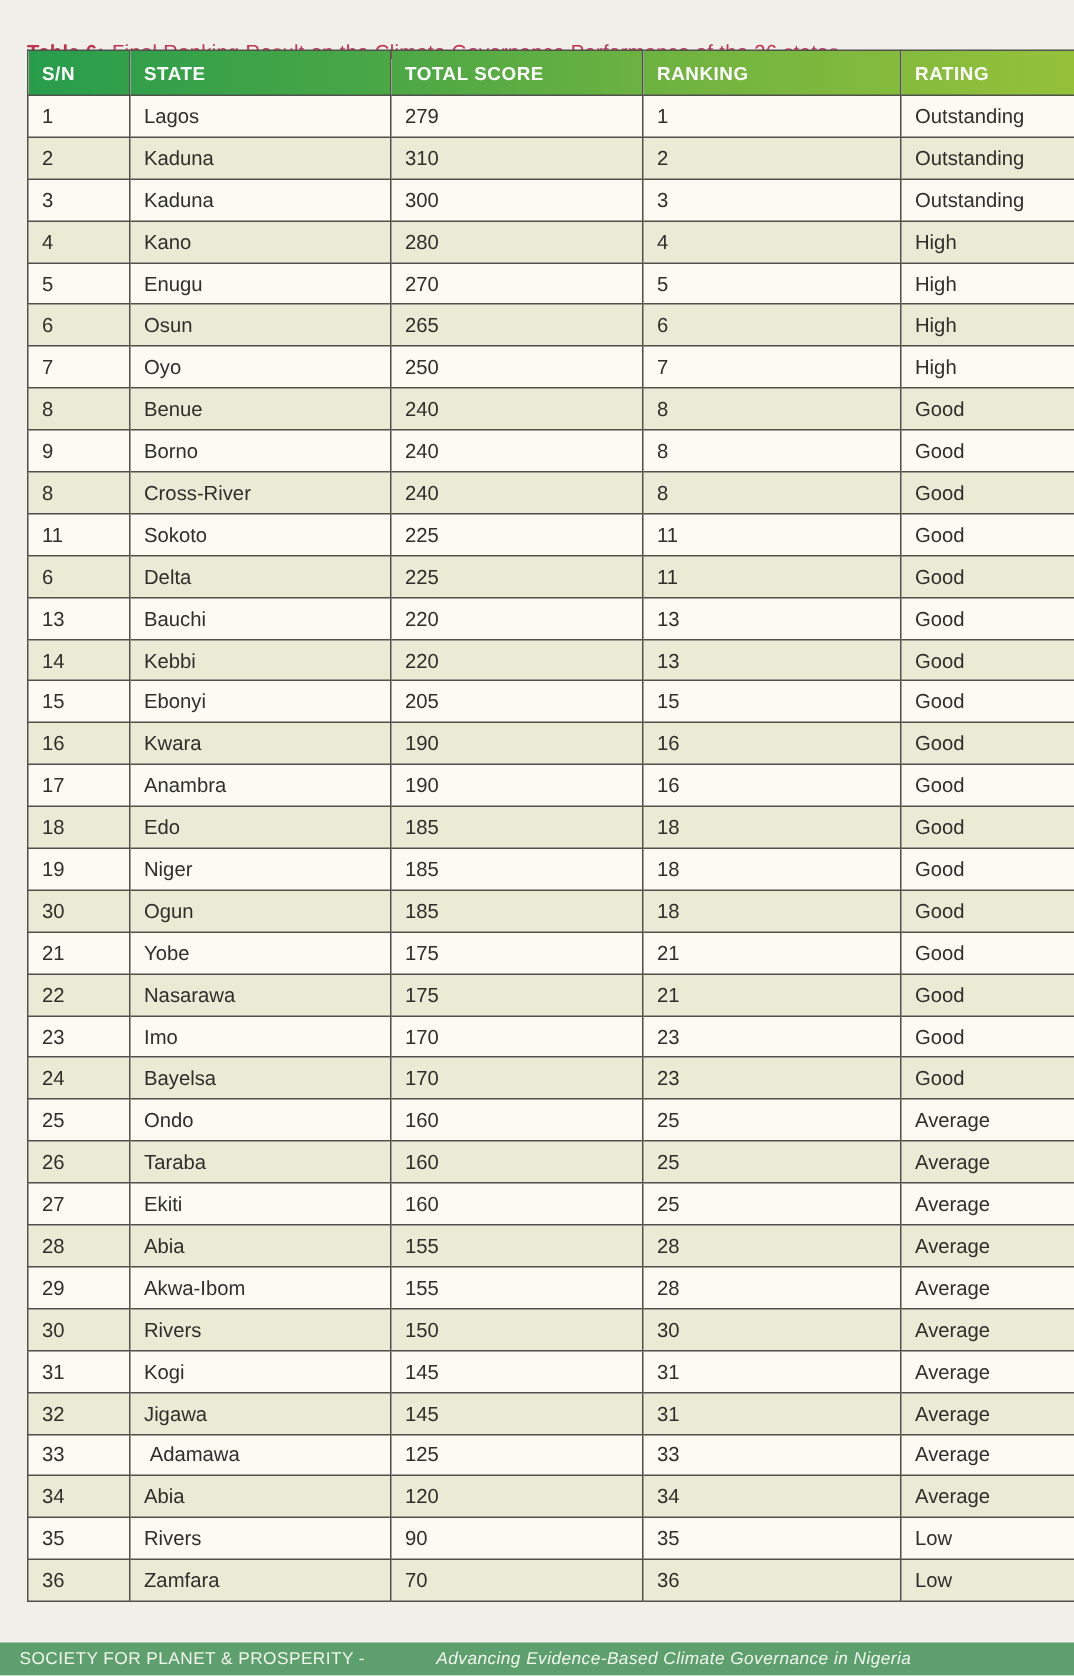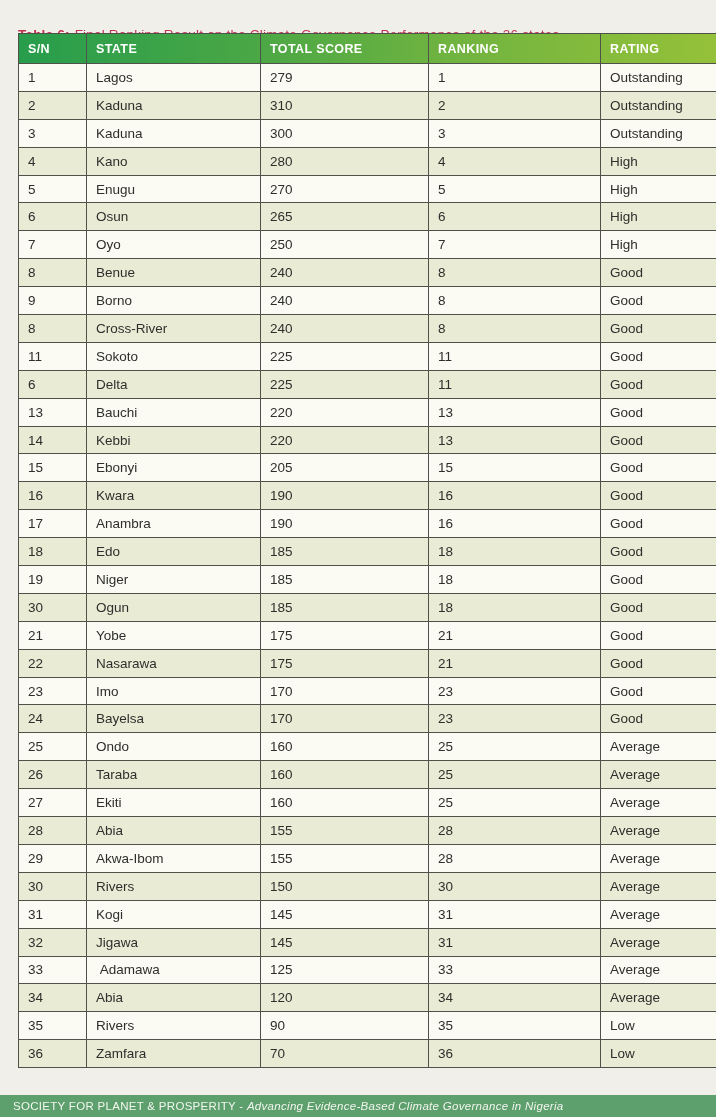--- a/index.html
+++ b/index.html
@@ -68,21 +68,21 @@
     height: 22px;
     background: #5d9f6d;
     color: #f2f6ee;
     font-size: 11.5px;
     line-height: 22px;
     padding-left: 13px;
     box-sizing: border-box;
     letter-spacing: 0.3px;
     white-space: nowrap;
   }
-  .footer-bar .tagline { font-style: italic; }
+  .footer-bar .tagline { font-style: italic; margin-left: 44px; }
 </style>
 </head>
 <body>
 
 <div class="caption">
   <span class="cap-label">Table 6:</span><span>Final Ranking Result on the Climate Governance Performance of the 36 states</span>
 </div>
 
 <table class="ranking-table">
   <colgroup>

